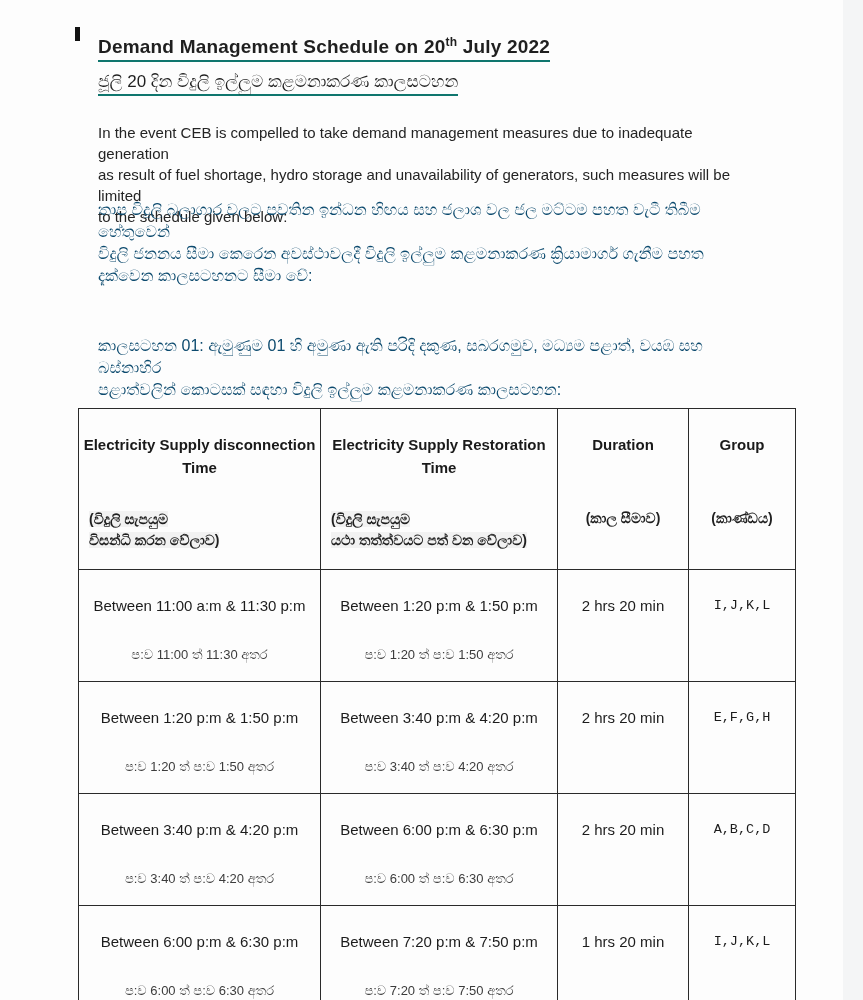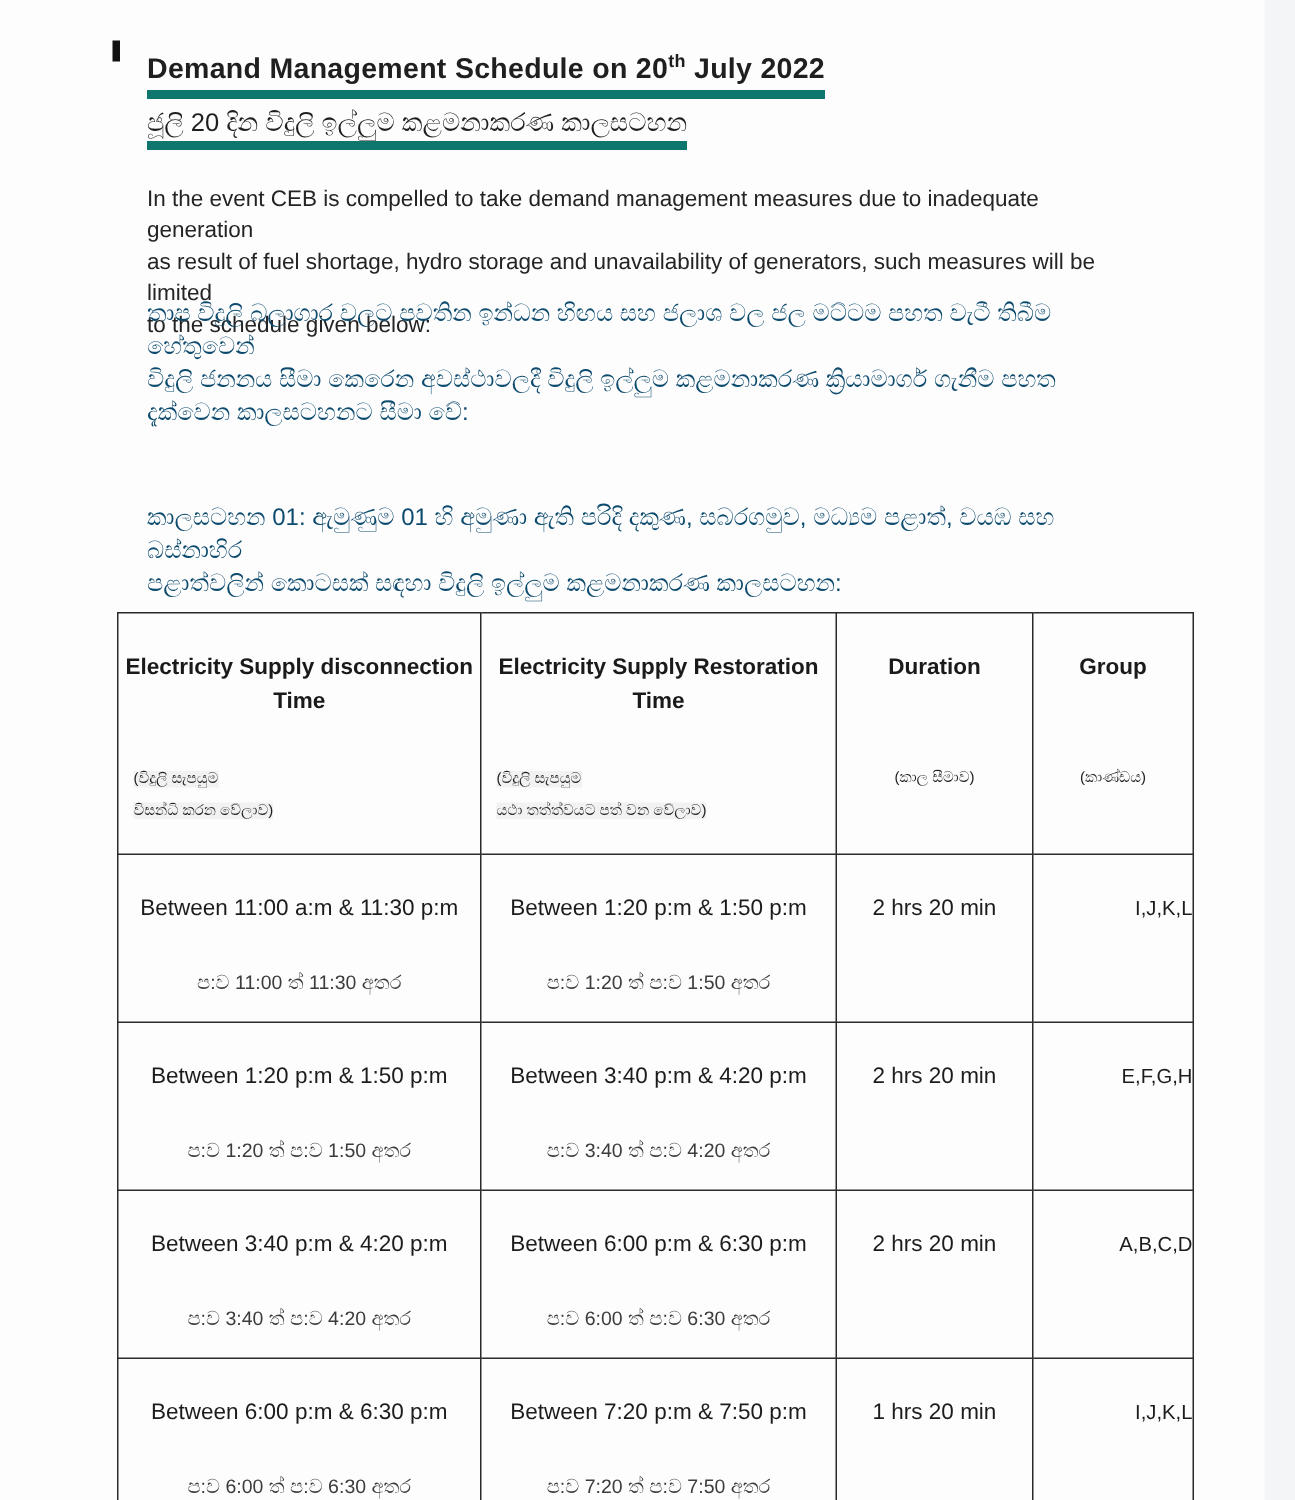--- a/index.html
+++ b/index.html
@@ -3,46 +3,46 @@
 <meta charset="utf-8">
 <style>
   * { margin:0; padding:0; box-sizing:border-box; }
   html,body { background:#ffffff; }
   body { font-family:"Liberation Sans","DejaVu Sans",sans-serif; }
   .page { position:relative; width:863px; height:1000px; background:#fdfdfd; overflow:hidden; color:var(--text,#1f1f1f); }
   .scan-edge { position:absolute; top:0; right:0; width:20px; height:100%; background:var(--scan_edge,#f4f5f6); }
   .artifact { position:absolute; left:75px; top:27px; width:5px; height:14px; background:#121212; }
 
   .title { position:absolute; left:98px; top:36px; font-size:19px; font-weight:bold; letter-spacing:0.2px; }
-  .underline { display:inline-block; border-bottom:6px solid #0f766e; padding-bottom:2px; }
+  .underline { display:inline-block; border-bottom:2px solid #0f766e; padding-bottom:2px; }
   .title sup { font-size:12px; line-height:0; }
   .subtitle { position:absolute; left:98px; top:72px; font-size:17px; font-weight:normal; }
 
   .para { position:absolute; left:98px; width:648px; white-space:pre-line; }
   .para.en { font-size:15px; line-height:21px; color:#242424; }
   .para.si { font-size:16px; line-height:22px; color:#0c4a6e; }
   .p1 { top:122px; }
   .p2 { top:199px; }
   .p3 { top:294px; }
   .p4 { top:335px; }
 
   table.schedule { position:absolute; left:78px; top:408px; width:717px; border-collapse:collapse; table-layout:fixed; }
   .schedule th, .schedule td { border:1.5px solid var(--border,#2a2a2a); vertical-align:top; white-space:pre-line; overflow:hidden; }
   .schedule thead tr { height:129px; }
   .schedule tbody tr { height:72px; }
 
   .th-en { font-size:15px; font-weight:bold; text-align:center; padding-top:6px; line-height:23px; color:#1a1a1a; }
-  .th-si { display:block; font-size:10px; font-weight:normal; line-height:21px; margin:12px 6px 0 10px; text-align:left; }
+  .th-si { display:block; font-size:14px; font-weight:bold; line-height:21px; margin:12px 6px 0 10px; text-align:left; }
   .th-si .hl { background:var(--highlight,#f3f3f3); }
   .th-si.center { text-align:center; margin:34px 4px 16px 4px; }
 
   .cell-en { font-size:15px; text-align:center; padding-top:9px; color:#1c1c1c; }
   .cell-si { font-size:13px; text-align:center; margin-top:15px; color:#3c3c3c; }
   .cell-duration { font-size:15px; text-align:center; padding-top:9px; color:#1c1c1c; }
-  .cell-group { font-size:13.5px; text-align:right; padding-top:10px; color:#1c1c1c; }
+  .cell-group { font-size:13.5px; text-align:center; padding-top:10px; color:#1c1c1c;font-family:Liberation Mono, monospace; }
 </style>
 </head>
 <body>
 
 <div class="page">
   <div class="artifact"></div>
   <div class="scan-edge"></div>
 
   <h1 class="title"><span class="underline"><span>Demand Management Schedule on 20</span><sup>th</sup><span> July 2022</span></span></h1>
 

